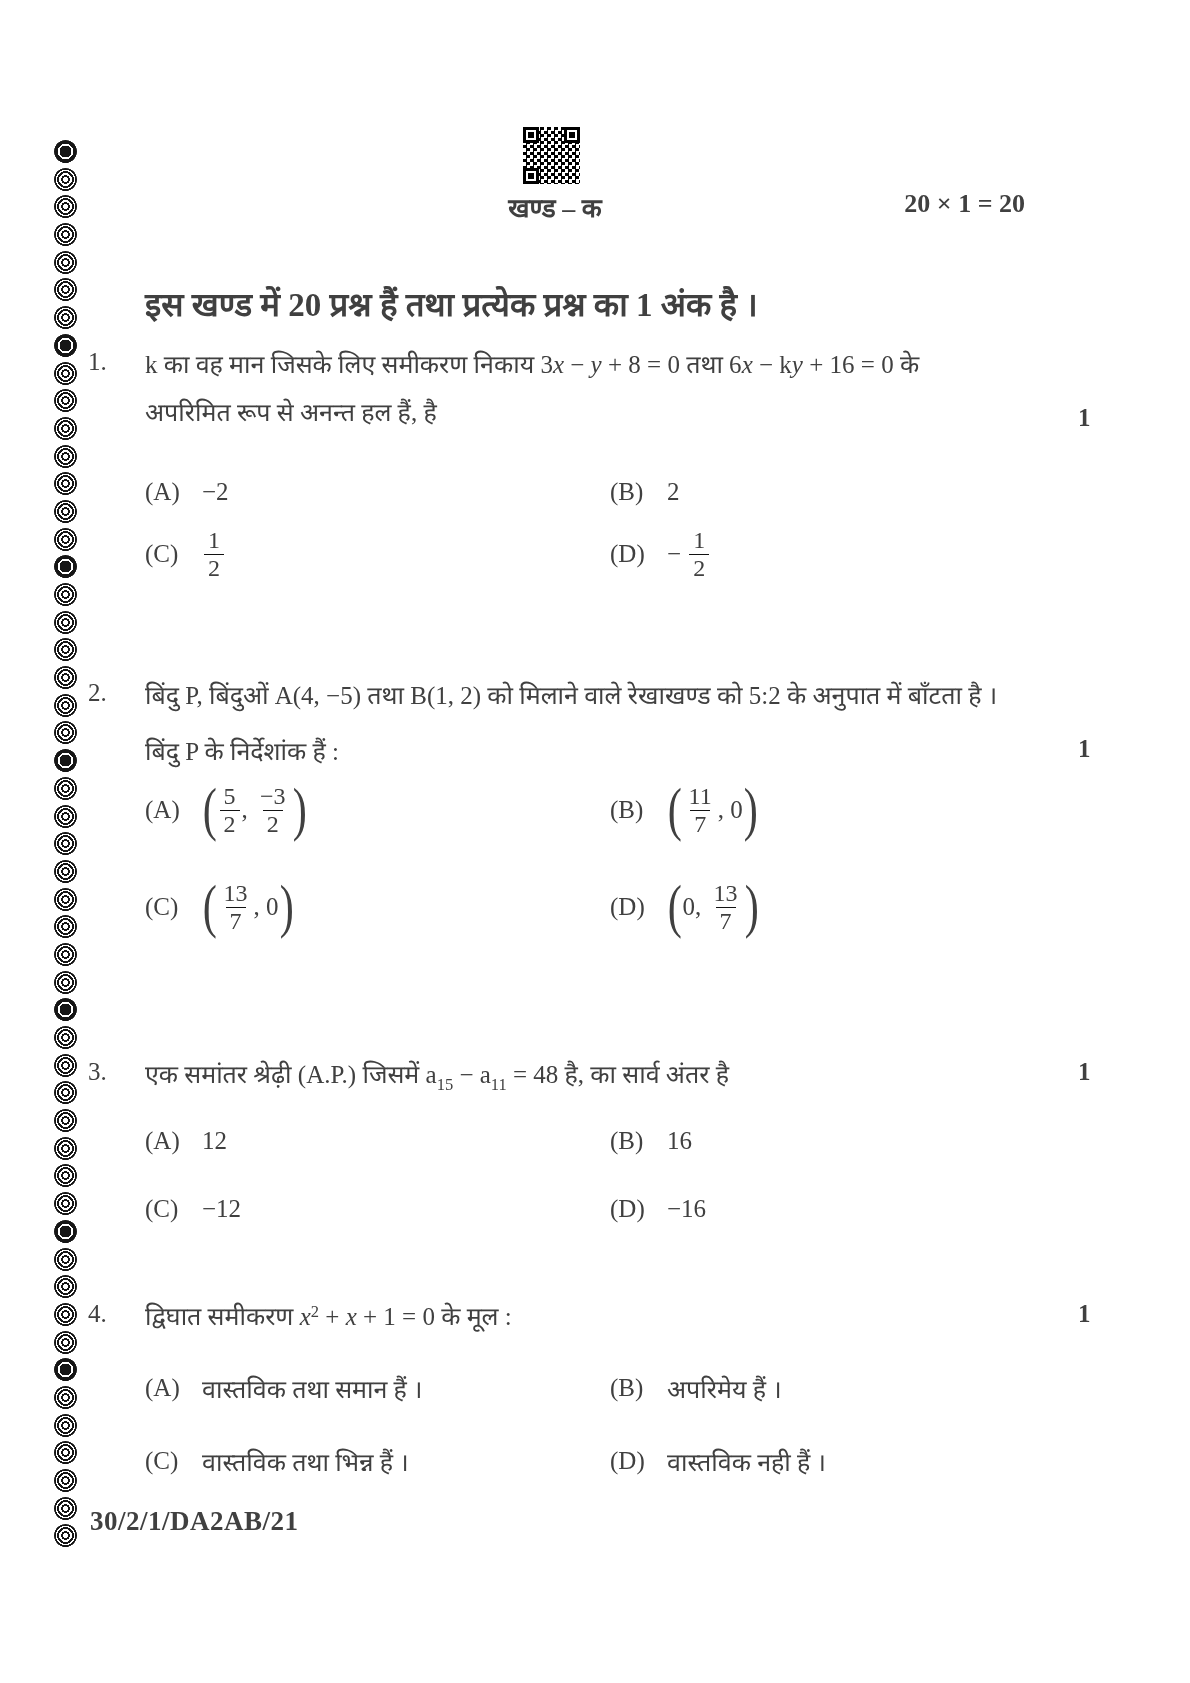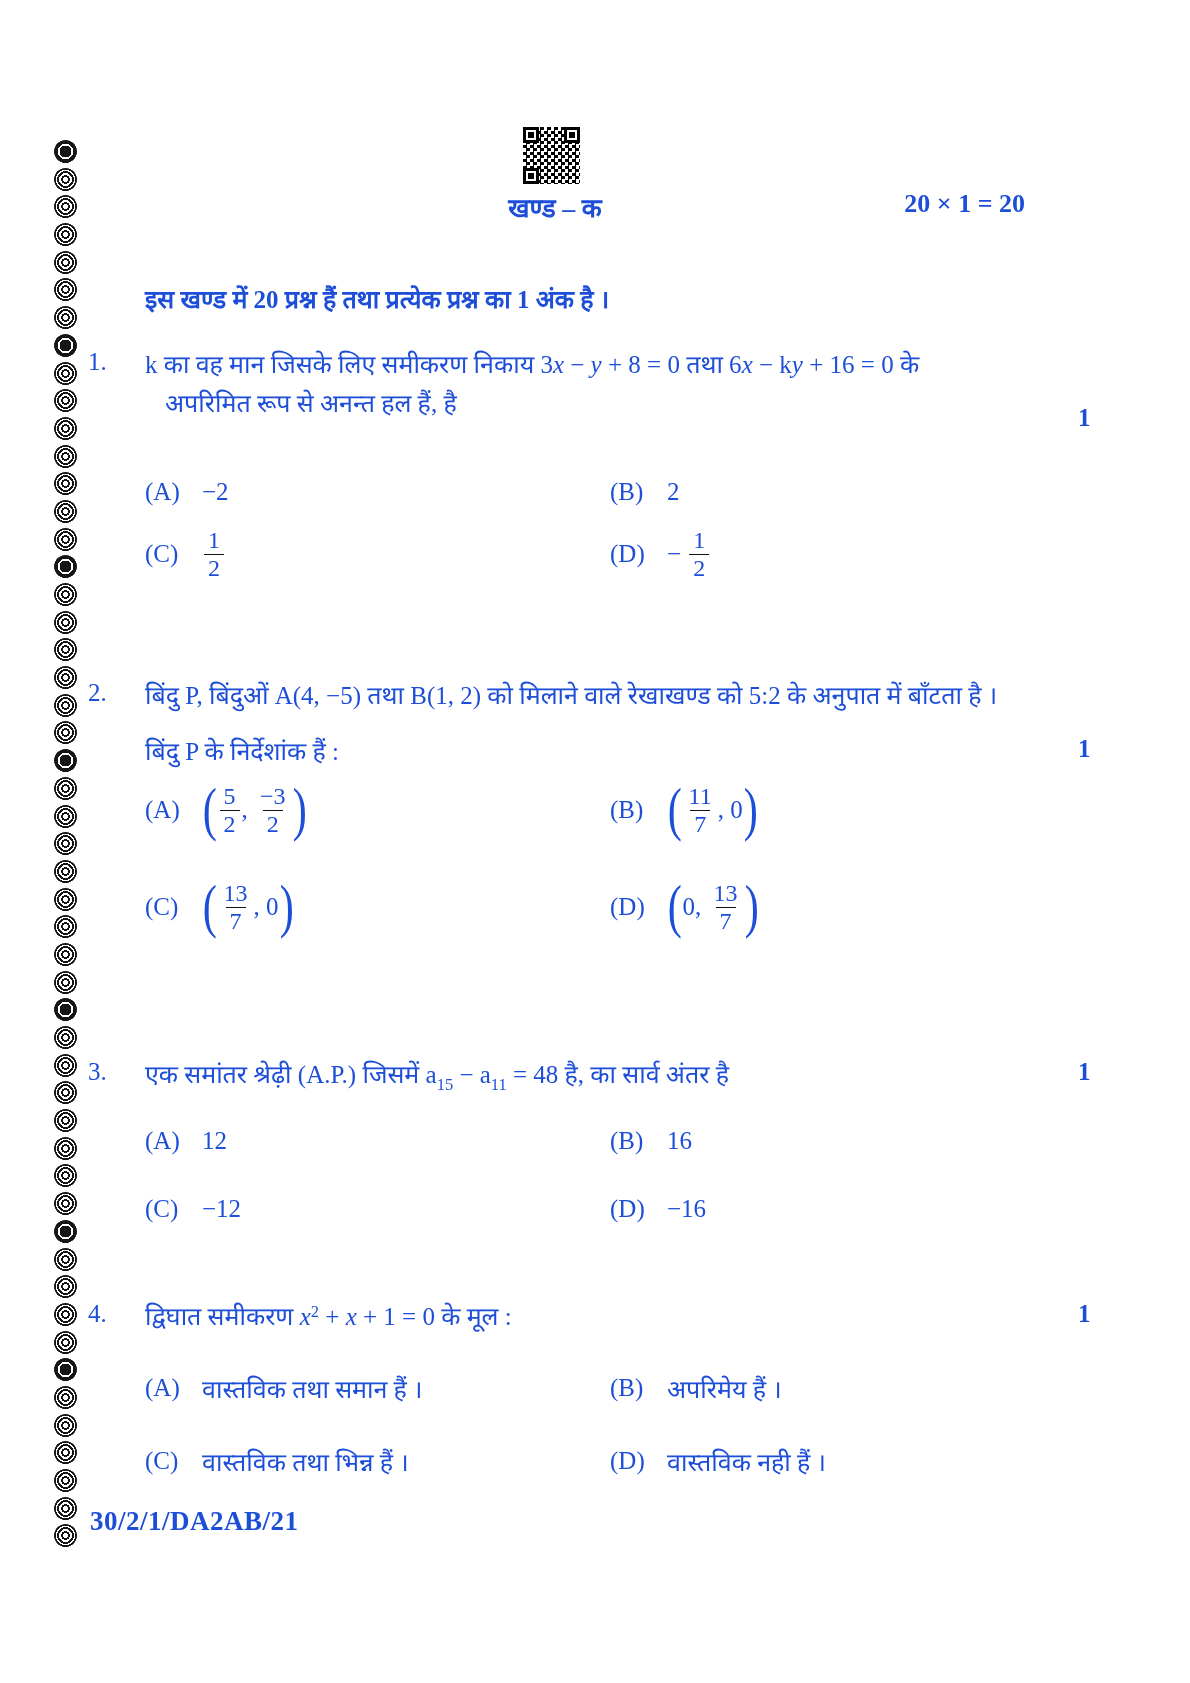--- a/index.html
+++ b/index.html
@@ -1,36 +1,36 @@
 <!DOCTYPE html>
 <html><head>
 <meta charset="utf-8">
 <style>
   html,body{margin:0;padding:0;background:#e8e8e8;}
   .page{
     position:relative;width:1190px;height:1683px;margin:0 auto;background:#ffffff;
-    font-family:"Liberation Serif",serif;color:#1d4ed8;overflow:hidden;
+    font-family:"Liberation Serif",serif;color:#404040;overflow:hidden;
   }
   
   .margin-strip{position:absolute;left:54px;top:140px;width:24px;}
   .ring{width:23px;height:23px;border-radius:50%;margin-bottom:4.7px;
     background:radial-gradient(circle,#ffffff 0 2.4px,#161616 2.4px 4.4px,#ffffff 4.4px 6.4px,#161616 6.4px 8.3px,#ffffff 8.3px 9.6px,#161616 9.6px 11.5px,#ffffff 11.5px);}
   .ring.filled{
     background:radial-gradient(circle,#161616 0 5.9px,#ffffff 5.9px 7.7px,#161616 7.7px 11.5px,#ffffff 11.5px);}
   
   .qr{position:absolute;left:523px;top:127px;width:57px;height:57px;
     background-image:repeating-conic-gradient(#000 0% 25%, #fff 0% 50%);
     background-size:7px 7px;outline:1px solid #fff;}
   .finder{position:absolute;width:16px;height:16px;border:3px solid #000;background:#fff;box-sizing:border-box;}
   .finder::after{content:"";position:absolute;inset:2px;background:#000;}
   .finder.tl{left:0;top:0}.finder.tr{right:0;top:0}.finder.bl{left:0;bottom:0}
   .section-title{position:absolute;left:430px;top:189px;width:250px;text-align:center;
     font-size:26px;font-weight:bold;}
   .marks-scheme{position:absolute;top:189px;right:165px;font-size:26px;font-weight:bold;}
-  .instruction{position:absolute;left:145px;top:281px;font-size:25px;font-weight:bold;white-space:pre-wrap;}
+  .instruction{position:absolute;left:145px;top:281px;font-size:33px;font-weight:bold;white-space:pre-wrap;}
   
   .q-num{position:absolute;left:88px;font-size:25px;}
   .q-line{position:absolute;left:145px;width:930px;font-size:25px;line-height:34px;white-space:pre-wrap;}
   .q-marks{position:absolute;left:1078px;font-size:25px;font-weight:bold;}
   .opt-row{position:absolute;left:145px;width:960px;}
   .opt-cell{position:absolute;top:0;display:flex;align-items:center;font-size:25px;}
   .opt-cell.colA{left:0;}
   .opt-cell.colB{left:465px;}
   .opt-label{display:inline-block;width:57px;flex:0 0 57px;}
   .opt-content{display:inline-flex;align-items:center;white-space:pre-wrap;}
@@ -118,21 +118,21 @@
     <span class="finder bl"></span>
   </div>
 
   <div class="section-title">खण्ड – क</div>
   <div class="marks-scheme">20 × 1 = 20</div>
   <div class="instruction">इस खण्ड में 20 प्रश्न हैं तथा प्रत्येक प्रश्न का 1 अंक है ।</div>
 
   <div id="questions">
       <div class="q-num" style="top: 348px;">1.</div>
       <div class="q-line" style="top: 348px;"><span class="mtext">k का वह मान जिसके लिए समीकरण निकाय 3</span><span class="mit">x</span><span class="mtext"> − </span><span class="mit">y</span><span class="mtext"> + 8 = 0 तथा 6</span><span class="mit">x</span><span class="mtext"> − k</span><span class="mit">y</span><span class="mtext"> + 16 = 0 के</span></div>
-      <div class="q-line" style="top: 387px; margin-left: 20px;"><span class="mtext">अपरिमित रूप से अनन्त हल हैं, है</span></div>
+      <div class="q-line" style="top: 396px;"><span class="mtext">अपरिमित रूप से अनन्त हल हैं, है</span></div>
       <div class="q-marks" style="top: 404px;">1</div>
       <div class="opt-row" style="top: 478px;">
         <div class="opt-cell colA">
           <span class="opt-label">(A)</span>
           <span class="opt-content"><span class="mtext">−2</span></span>
         </div>
         <div class="opt-cell colB">
           <span class="opt-label">(B)</span>
           <span class="opt-content"><span class="mtext">2</span></span>
         </div>

